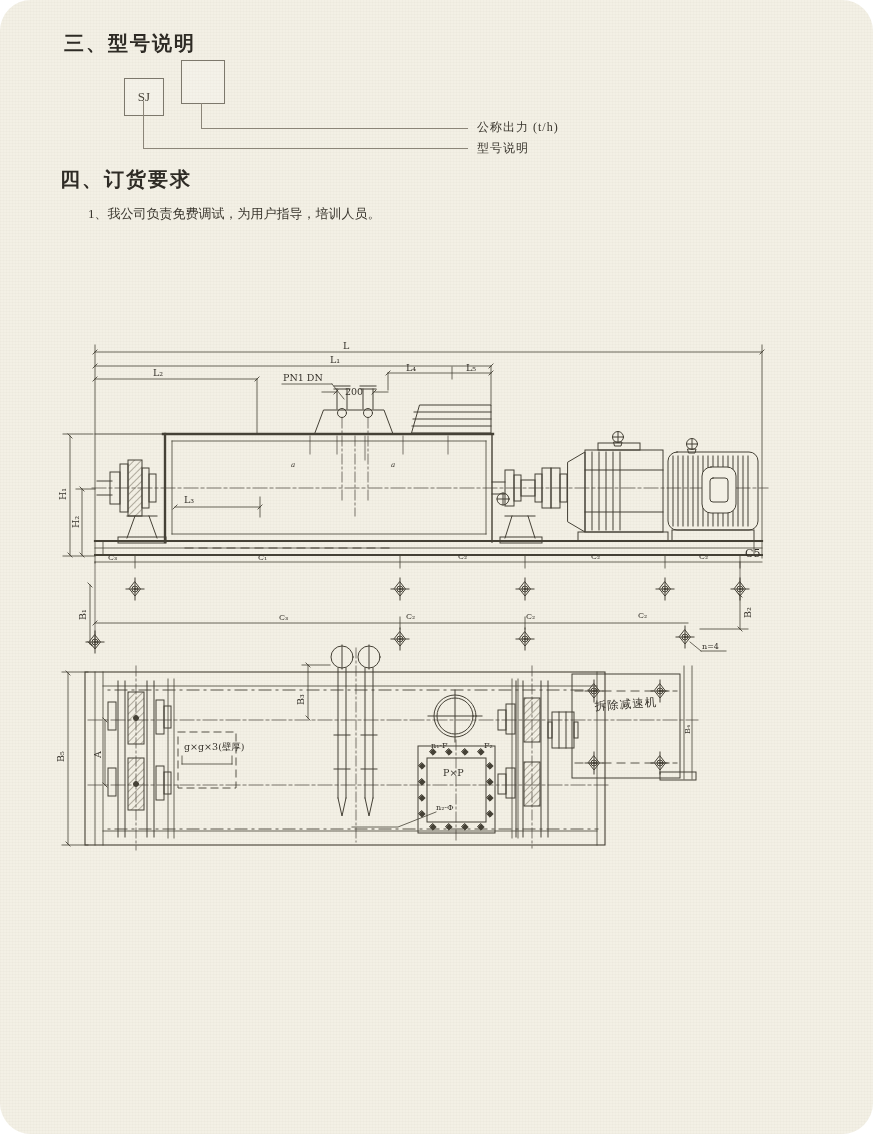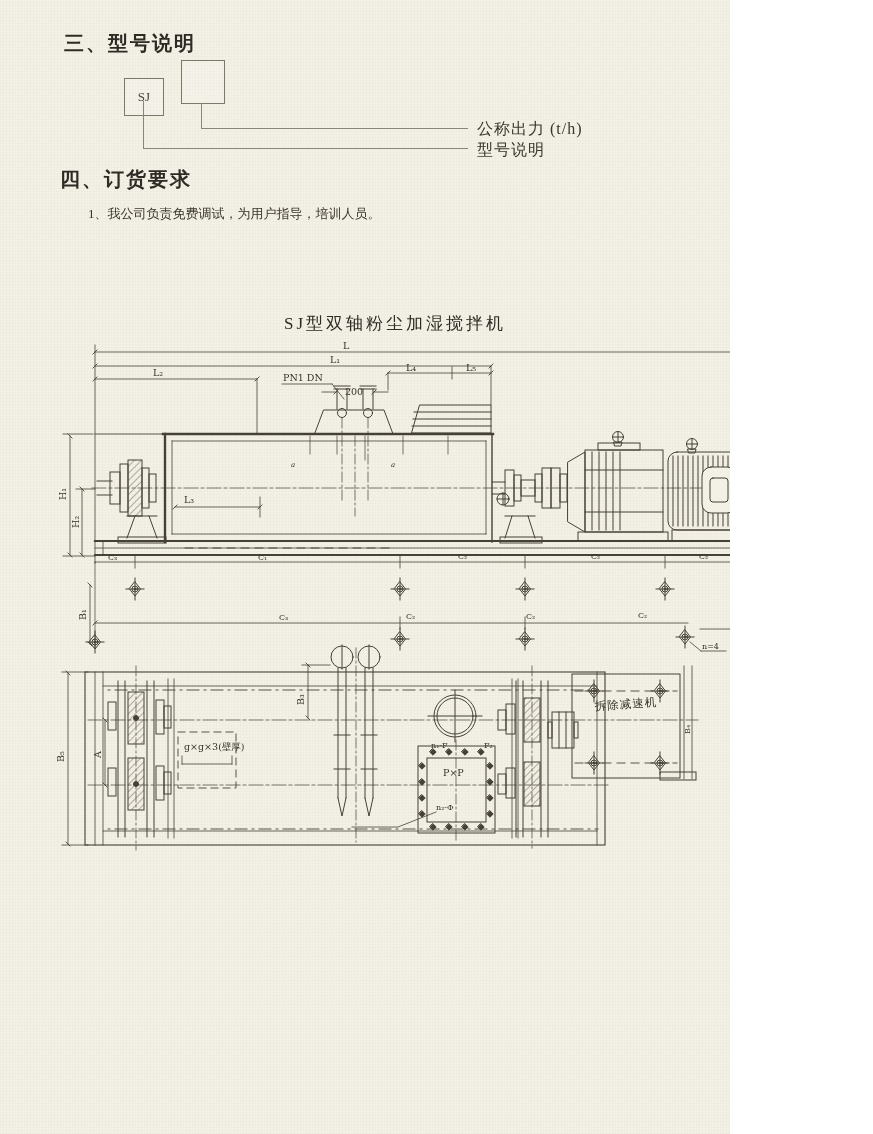--- a/index.html
+++ b/index.html
@@ -1,30 +1,31 @@
 <!DOCTYPE html>
 <html><head>
 <meta charset="utf-8">
 <style>
   html,body{margin:0;padding:0;}
   .page{
-    position:relative;width:730px;height:1134px;overflow:hidden;
+    position:relative;width:873px;height:1134px;overflow:hidden;
     background-color:#f3f0e5;
     background-image:
       repeating-linear-gradient(0deg, rgba(90,80,60,0.025) 0 1px, rgba(0,0,0,0) 1px 3px),
       repeating-linear-gradient(90deg, rgba(90,80,60,0.02) 0 1px, rgba(0,0,0,0) 1px 3px);
     font-family:"Liberation Serif", serif;
     color:#34302a;
+    border-radius:31px;
   }
   .abs{position:absolute;}
   .h-title{font-size:20px;font-weight:bold;letter-spacing:2px;color:#2e2b25;}
   .box{border:1px solid #7d786c;background:rgba(255,255,255,0.15);}
   .box span{display:block;text-align:center;font-size:13px;color:#4a463c;}
   .ln{background:#8b8578;}
-  .callout{font-size:16px;color:#3a362e;letter-spacing:1px;white-space:nowrap;}
+  .callout{font-size:12px;color:#3a362e;letter-spacing:1px;white-space:nowrap;}
   .req-item{font-size:13px;line-height:21px;color:#3a362e;white-space:nowrap;}
   .fig-title{font-size:17px;letter-spacing:3px;color:#2e2b25;white-space:nowrap;}
   svg.drw{position:absolute;left:0;top:0;}
   svg text{fill:#35312a;stroke:none;}
   .dt{font:9.5px "DejaVu Serif", serif;}
   .dts{font:8px "DejaVu Serif", serif;}
   .dtb{font:11px "DejaVu Serif", serif;}
   .mark{font:italic 7px "DejaVu Serif", serif;}
   .cjk{font:11.5px "Liberation Serif", serif;letter-spacing:1px;}
 </style>
@@ -45,21 +46,20 @@
   <div class="abs ln" style="left:201px;top:103px;width:1px;height:26px;"></div>
   <div class="abs ln" style="left:201px;top:128px;width:267px;height:1px;"></div>
   <div class="abs callout" style="left:477px;top:119px;">公称出力 (t/h)</div>
   <div class="abs callout" style="left:477px;top:140px;">型号说明</div>
 
   <div class="abs h-title" style="left:60px;top:166px;">四、订货要求</div>
   <div class="abs" style="left:88px;top:203px;">
     <div class="req-item">1、我公司负责免费调试，为用户指导，培训人员。</div>
   </div>
 
-  <div class="abs fig-title" style="left:284px;top:312px;">SJ型双轴粉尘加湿搅拌机</div>
 
   <svg class="drw" width="873" height="1134" viewBox="0 0 873 1134">
     <defs>
       <pattern id="hatch" patternUnits="userSpaceOnUse" width="5" height="5" patternTransform="rotate(45)">
         <line x1="0" y1="0" x2="0" y2="5" stroke="#6d6758" stroke-width="1"></line>
       </pattern>
       <marker id="tk" markerWidth="8" markerHeight="8" refX="4" refY="4" orient="auto">
         <line x1="1" y1="7" x2="7" y2="1" stroke="#454136" stroke-width="1.1"></line>
       </marker>
       <g id="anchor">

